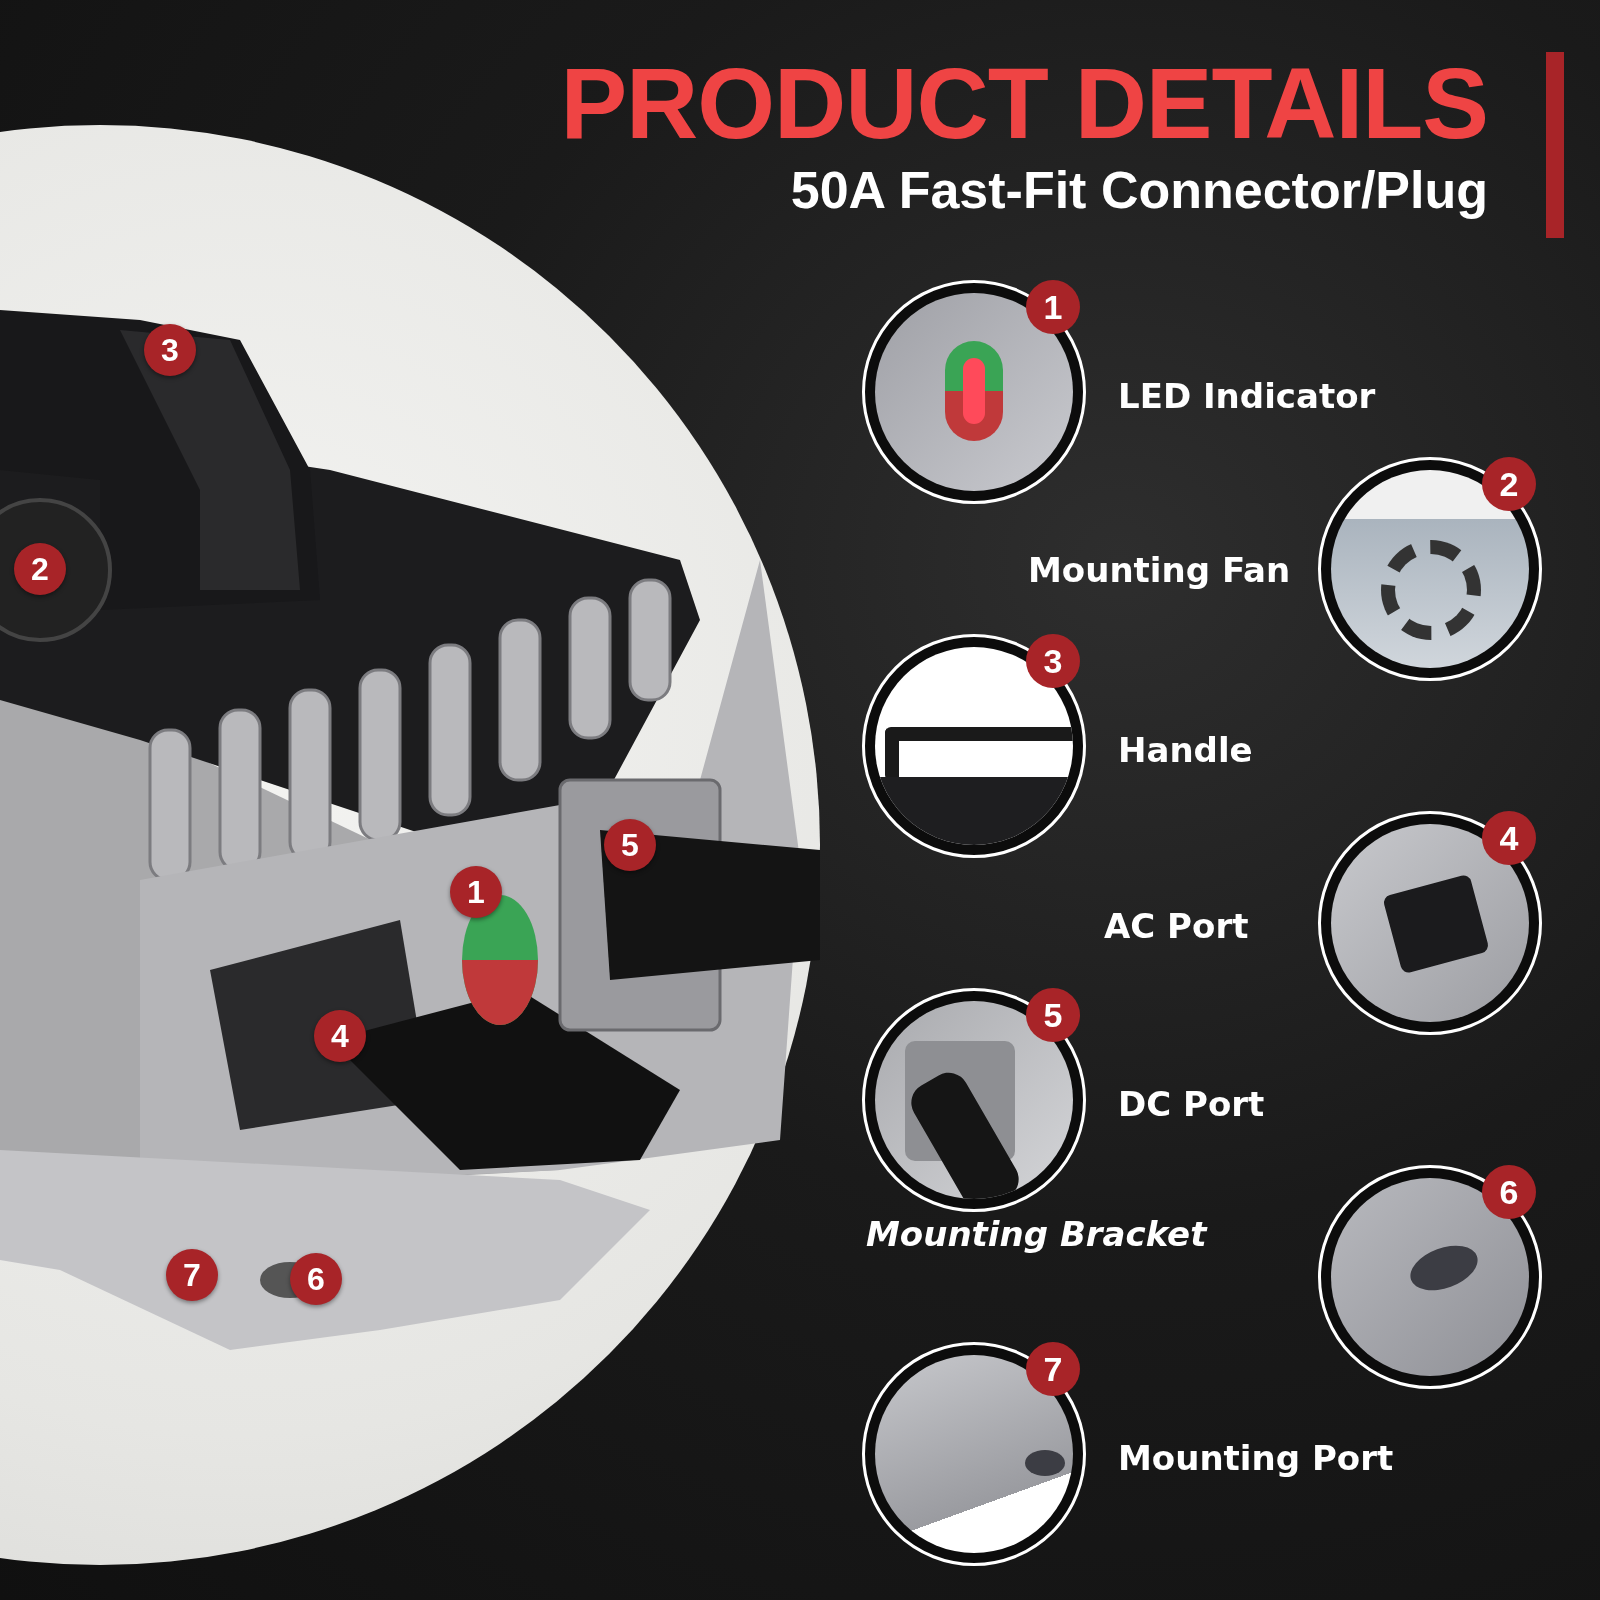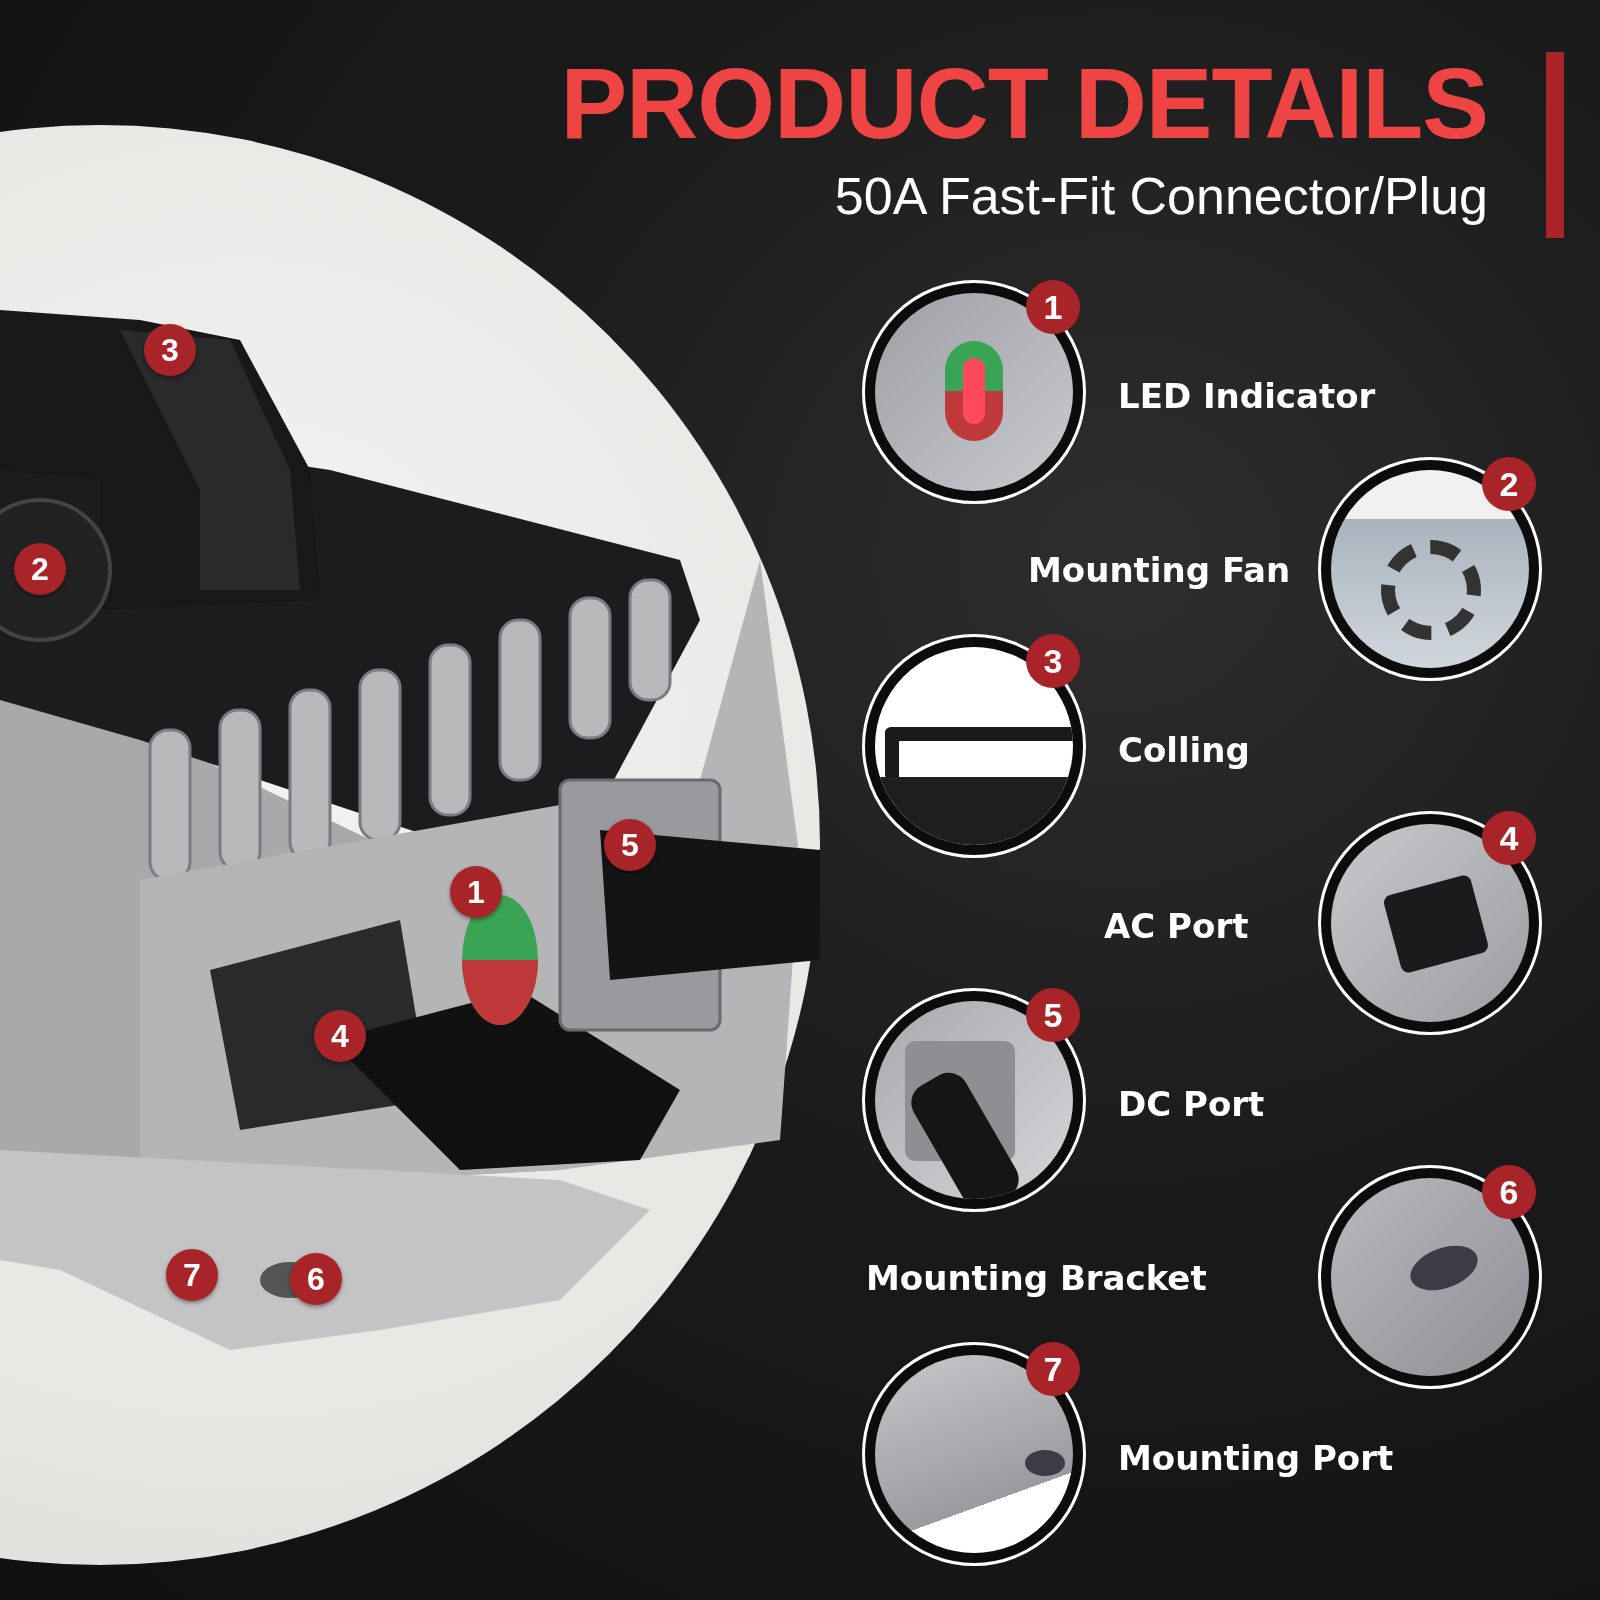--- a/index.html
+++ b/index.html
@@ -15,22 +15,22 @@
     overflow: hidden;
   }
   
   .charger { position: absolute; left: 0; top: 0; width: 820px; height: 1600px; }
   .title-wrap { position: absolute; right: 112px; top: 48px; text-align: right; }
   .title {
     font-family: "Liberation Sans", sans-serif; font-weight: 700;
     font-size: 100px; letter-spacing: -1px; line-height: 110px; color: #ef4444;
   }
   .subtitle {
-    font-family: "Liberation Sans", sans-serif; font-weight: 400;
-    font-size: 52px; line-height: 64px; color: #fff; margin-top: 6px;
+    font-family: "Liberation Sans", sans-serif; font-weight: 700;
+    font-size: 52px; line-height: 64px; color: #fff; margin-top: 0;
   }
   .accent-bar { position: absolute; left: 1546px; top: 52px; width: 18px; height: 186px; background: #a82428; }
   .thumb {
     position: absolute; width: 224px; height: 224px; border-radius: 50%;
     border: 3px solid #fff; box-sizing: border-box; background: #0c0c0c; padding: 10px;
   }
   .thumb-inner { width: 100%; height: 100%; border-radius: 50%; overflow: hidden; position: relative; }
   .badge {
     position: absolute; width: 54px; height: 54px; border-radius: 50%;
     background: #a82428; color: #fff; font-weight: 700; font-size: 34px;
@@ -120,21 +120,21 @@
 <div class="badge" style="left:1482px;top:457px;">2</div>
 <div class="label" style="left:1028px;top:542px;">Mounting Fan</div>
 
 <div class="thumb" style="left:862px;top:634px;">
   <div class="thumb-inner" style="background:#fff;">
     <div style="position:absolute;left:10px;top:80px;width:190px;height:40px;border:14px solid #1a1a1a;border-bottom:none;border-radius:6px;"></div>
     <div style="position:absolute;left:0;top:130px;width:204px;height:80px;background:#1e1e20;"></div>
   </div>
 </div>
 <div class="badge" style="left:1026px;top:634px;">3</div>
-<div class="label" style="left:1118px;top:722px;">Colling</div>
+<div class="label" style="left:1118px;top:722px;">Handle</div>
 
 <div class="thumb" style="left:1318px;top:811px;">
   <div class="thumb-inner" style="background:linear-gradient(135deg,#c8c9cd,#9c9da2);">
     <div style="position:absolute;left:60px;top:60px;width:90px;height:80px;background:#1b1b1d;transform:rotate(-15deg);border-radius:8px;"></div>
   </div>
 </div>
 <div class="badge" style="left:1482px;top:811px;">4</div>
 <div class="label" style="left:1104px;top:898px;">AC Port</div>
 
 <div class="thumb" style="left:862px;top:988px;">
@@ -145,21 +145,21 @@
 </div>
 <div class="badge" style="left:1026px;top:988px;">5</div>
 <div class="label" style="left:1118px;top:1076px;">DC Port</div>
 
 <div class="thumb" style="left:1318px;top:1165px;">
   <div class="thumb-inner" style="background:linear-gradient(135deg,#b8b9be,#8f9096);">
     <div style="position:absolute;left:78px;top:70px;width:70px;height:40px;border-radius:50%;background:#3c3d44;transform:rotate(-20deg);"></div>
   </div>
 </div>
 <div class="badge" style="left:1482px;top:1165px;">6</div>
-<div class="label" style="left:866px;top:1250px;">Mounting Bracket</div>
+<div class="label" style="left:866px;top:1206px;font-style:italic;">Mounting Bracket</div>
 
 <div class="thumb" style="left:862px;top:1342px;">
   <div class="thumb-inner" style="background:linear-gradient(160deg,#c7c8cc 0%,#9a9ba0 70%,#fff 70%);">
     <div style="position:absolute;left:150px;top:95px;width:40px;height:26px;border-radius:50%;background:#3c3d44;"></div>
   </div>
 </div>
 <div class="badge" style="left:1026px;top:1342px;">7</div>
 <div class="label" style="left:1118px;top:1430px;">Mounting Port</div>
 
 </body></html>

